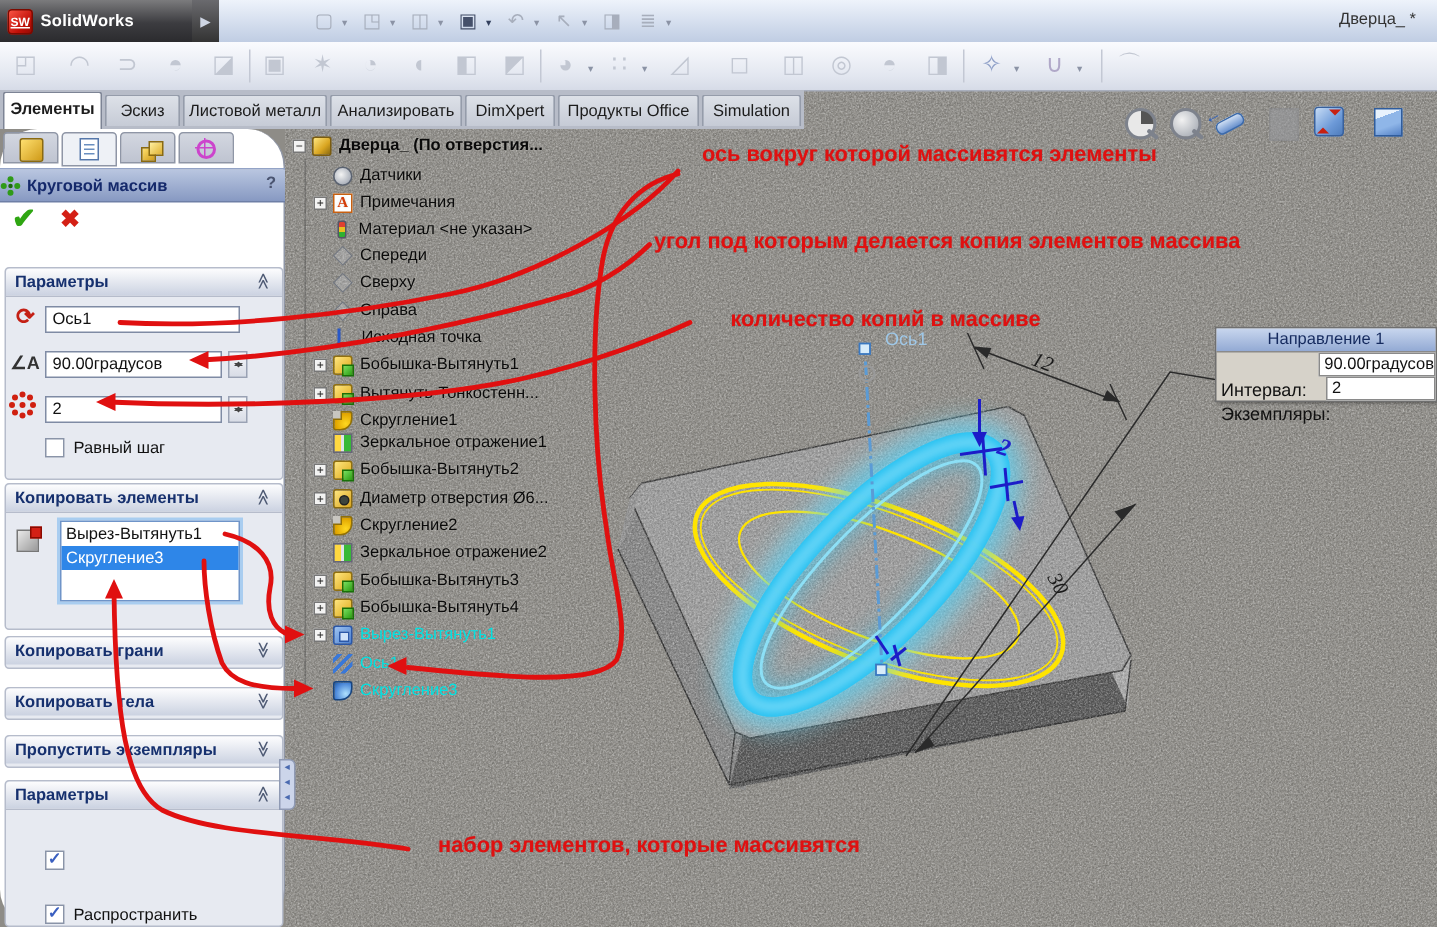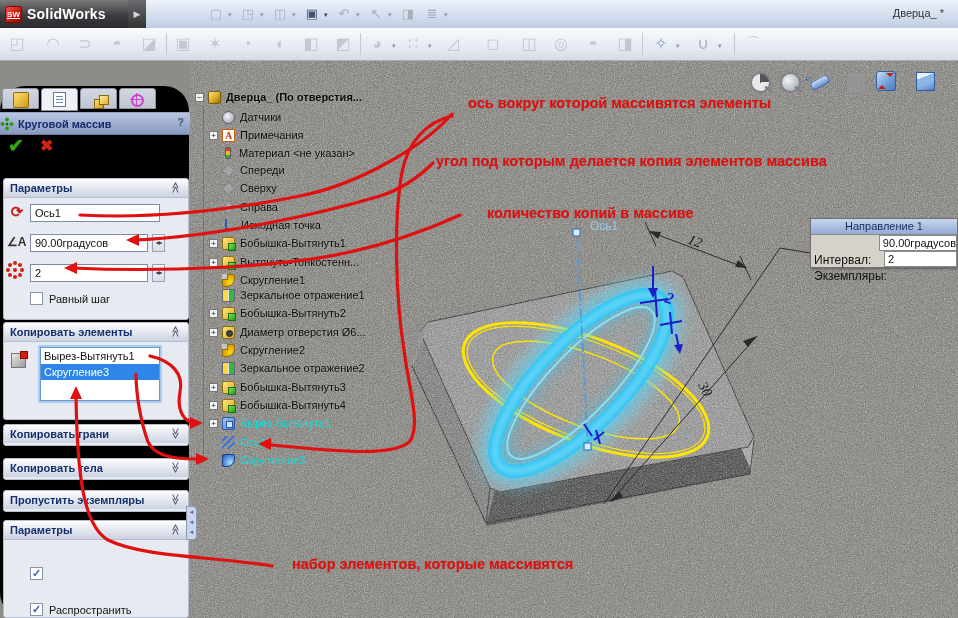--- a/index.html
+++ b/index.html
@@ -7,21 +7,21 @@
         font-family:"Liberation Sans",sans-serif;font-size:11px;color:#111;
         background:#8e8c87;}
   .abs{position:absolute;}
   
   #titlebar{left:0;top:0;width:958px;height:28px;z-index:2;
     background:linear-gradient(#eef3fb,#cdd8ea 70%,#c0cde3);border-bottom:1px solid #9aa6ba;}
   #logo{left:0;top:0;width:128px;height:28px;display:flex;align-items:center;gap:5px;
     background:linear-gradient(#7b7b7d,#3c3c40 55%,#2b2b2e);padding-left:5px;box-sizing:border-box;}
   #swcube{width:17px;height:17px;border-radius:3px;background:linear-gradient(135deg,#ff5a4a,#c01008 65%,#8c0a04);
     box-shadow:inset 0 0 0 1px #7a0a00;color:#fff;font:bold 8px/17px "Liberation Sans",sans-serif;text-align:center;text-decoration:underline;}
-  #brand{color:#fff;font-weight:bold;font-size:14px;letter-spacing:.2px;}
+  #brand{color:#fff;font-weight:bold;font-size:11px;letter-spacing:.2px;}
   #menuarrow{left:128px;top:0;width:18px;height:28px;background:linear-gradient(#6a6a6e,#333);
     color:#cfd6e4;font-size:9px;line-height:28px;text-align:center;}
   .tbi{position:absolute;top:4px;width:20px;height:20px;border-radius:3px;text-align:center;
        font-size:13px;line-height:20px;color:#a7aebc;}
   .tbi.dark{color:#45506a;}
   .ddv{position:absolute;top:11px;font-size:7px;color:#8b93a5;}
   #doctitle{right:14px;top:7px;color:#333;font-size:11px;z-index:2;}
   
   #toolbar2{left:0;top:28px;width:958px;height:32px;z-index:2;
     background:linear-gradient(#fafbfe,#e3e7f0 70%,#d6dbe7);border-bottom:1px solid #a8aebc;}
@@ -46,21 +46,21 @@
   .scope::after{content:"←";position:absolute;left:-4px;top:-13px;color:#2a5fc0;font-weight:bold;font-size:12px;}
   .ghostpane{width:18px;height:20px;background:#97999e;opacity:.55;border:1px solid #85878c;}
   .vcube1{width:20px;height:20px;border-radius:3px;background:linear-gradient(135deg,#cfe2f8,#6d9ad8 60%,#4a78b8);
         box-shadow:inset 0 0 0 1px #38609c;position:relative;}
   .vcube1::after{content:"";position:absolute;right:2px;top:2px;border:4px solid transparent;border-top-color:#c82010;}
   .vcube1::before{content:"";position:absolute;left:2px;bottom:2px;border:4px solid transparent;border-bottom-color:#c82010;}
   .vcube2{width:19px;height:19px;background:linear-gradient(160deg,#e8f2fd 0 30%,#8fb6e8 30% 60%,#4a78c0);
         box-shadow:inset 0 0 0 1px #2f5c9c;}
   .hudv{color:#55606f;font-size:8px;position:absolute;top:10px;}
   
-  #panel{left:0;top:86px;width:190px;height:532px;background:#000000;z-index:2;
+  #panel{left:0;top:86px;width:190px;height:532px;background:#ffffff;z-index:2;
          border-right:1px solid #8f96a6;box-sizing:border-box;border-radius:25px;}
   .pmtab{position:absolute;top:2px;width:37px;height:21px;background:linear-gradient(#d3d7e0,#bfc4d1);
      border:1px solid #8f96a6;border-radius:3px 3px 0 0;text-align:center;line-height:20px;box-sizing:border-box;}
   .pmtab.active{background:#eef1f6;height:23px;}
   #pmheader{left:0;top:26px;width:190px;height:21px;background:linear-gradient(#b9c6e0,#8799c2);
      border-top:1px solid #93a3c6;border-bottom:1px solid #6e7fa6;display:flex;align-items:center;}
   #pmtitle{font-weight:bold;color:#15296b;margin-left:4px;}
   #pmhelp{position:absolute;right:6px;top:3px;color:#4a5470;font-weight:bold;}
   #okx{left:0;top:48px;width:190px;height:26px;}
   .grp{position:absolute;left:3px;width:184px;background:#e7eaf1;border:1px solid #b6bccb;border-radius:3px;}
@@ -297,20 +297,29 @@
     <span class="fti" style="left:612px">◨</span>
     <span class="sep2" style="left:642px"></span>
     <span class="fti" style="left:648px;color:#8fa0c8">✧</span>
       <span class="ddv" style="left:676px;top:14px">▾</span>
     <span class="fti" style="left:690px;color:#b0a8c8">∪</span>
       <span class="ddv" style="left:718px;top:14px">▾</span>
     <span class="sep2" style="left:734px"></span>
     <span class="fti" style="left:740px">⌒</span>
   </div>
 
+  <div id="tabstrip" class="abs">
+    <div class="ctab active" style="left:2px;width:66px">Элементы</div>
+    <div class="ctab" style="left:70px;width:50px">Эскиз</div>
+    <div class="ctab" style="left:122px;width:96px">Листовой металл</div>
+    <div class="ctab" style="left:220px;width:88px">Анализировать</div>
+    <div class="ctab" style="left:310px;width:60px">DimXpert</div>
+    <div class="ctab" style="left:372px;width:94px">Продукты Office</div>
+    <div class="ctab" style="left:468px;width:66px">Simulation</div>
+  </div>
 
   <div class="abs hud" style="left:750px;top:72px">
       <div class="lens darkq"></div>
     </div>
   <div class="abs hud" style="left:780px;top:72px">
       <div class="lens"></div>
     </div>
   <div class="abs hud" style="left:810px;top:70px">
       <div class="scope"></div>
     </div>

